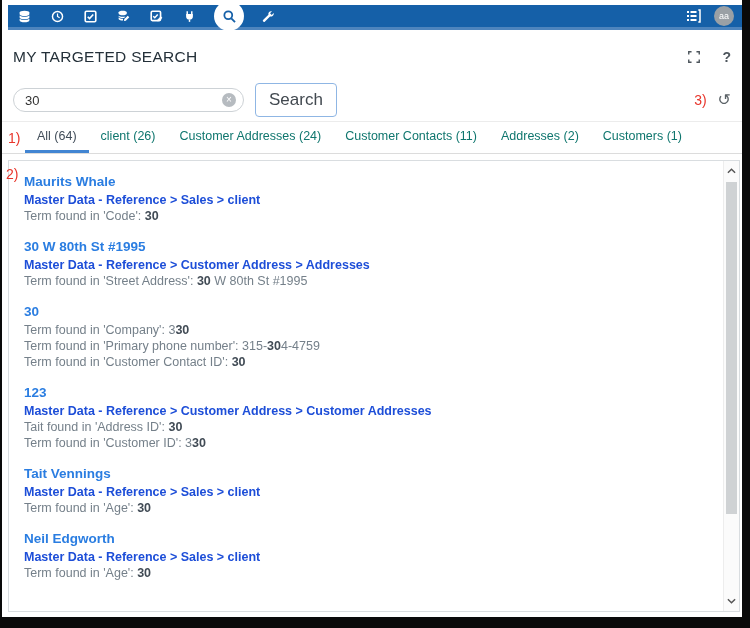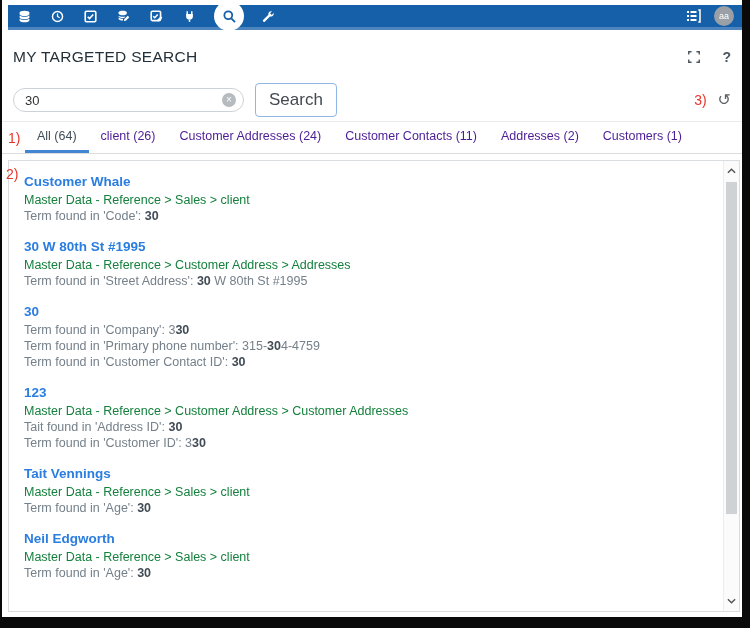--- a/index.html
+++ b/index.html
@@ -49,34 +49,34 @@
   .search-btn { margin-left:11px; height:34px; padding:0 13px; border:1px solid #8fb6e4; border-radius:4px;
                 background:#fff; font-size:17px; color:#424950; cursor:pointer;
                 font-family:"Liberation Sans", sans-serif; }
   .search-right { margin-left:auto; display:flex; align-items:center; gap:11px; }
   .annotation { color:var(--annotation-red,#e8352b); font-size:14px; font-weight:400; }
   .history-btn { font-size:16px; color:#5a6166; cursor:pointer; line-height:1; }
 
   
   .tabs-section { position:absolute; left:0; top:122px; width:740px; height:32px; border-bottom:1px solid #dcdcdc;
                   display:flex; align-items:flex-end; padding-left:23px; }
-  .tab { padding:0 12px; font-size:12.5px; color:#4c1d95; height:30px; line-height:27px;
+  .tab { padding:0 12px; font-size:12.5px; color:#0f766e; height:30px; line-height:27px;
          border-bottom:3px solid transparent; cursor:pointer; white-space:nowrap; }
   .tab.active { color:#414d59; border-bottom-color:var(--tab-accent,#4285d2); }
   .ann-1 { position:absolute; left:6px; top:130px; z-index:3; }
   .ann-2 { position:absolute; left:4px; top:166px; z-index:3; }
 
   
   .results-panel { position:absolute; left:6px; top:160px; width:732px; height:452px;
                    border:1px solid #d9dde0; background:#fff; overflow:hidden; }
   .results-content { position:absolute; left:0; top:0; right:16px; bottom:0; padding:11px 0 0 15px; overflow:hidden; }
   .result-item { margin-bottom:13px; }
   .result-title { display:inline-block; font-size:13.5px; font-weight:700; color:var(--link-blue,#2a7de1);
                   text-decoration:none; cursor:pointer; margin-bottom:3px; }
-  .result-path { font-size:12.5px; font-weight:400; color:#15803d; line-height:16px; }
+  .result-path { font-size:12.5px; font-weight:700; color:#1d4ed8; line-height:16px; }
   .term-line { font-size:12.5px; font-weight:400; color:#75808a; line-height:16px; }
   .term-line b { font-weight:700; color:#414b55; }
 
   
   .scrollbar { position:absolute; right:0; top:0; width:16px; height:100%; background:#fbfbfb; border-left:1px solid #ededed; }
   .sb-btn { position:absolute; left:0; width:100%; height:14px; display:flex; align-items:center; justify-content:center; cursor:pointer; }
   .sb-up { top:3px; } .sb-down { bottom:3px; }
   .sb-btn svg { width:9px; height:6px; display:block; }
   .sb-thumb { position:absolute; left:2px; top:21px; width:11px; height:332px; background:#cfd2d4; cursor:grab; }
 </style>
@@ -210,21 +210,21 @@
       <div class="tab">
         <span>Customers (1)</span>
       </div>
     </div>
 
   <span class="annotation ann-2">2)</span>
   <div class="results-panel">
     <div class="results-content">
 
         <div class="result-item">
-          <a class="result-title">Customer Whale</a>
+          <a class="result-title">Maurits Whale</a>
           <div class="result-path">Master Data - Reference &gt; Sales &gt; client</div>
           <div>
 
               <div class="term-line"><span>Term found in 'Code': </span><b>30</b><span></span></div>
             </div>
         </div>
 
         <div class="result-item">
           <a class="result-title">30 W 80th St #1995</a>
           <div class="result-path">Master Data - Reference &gt; Customer Address &gt; Addresses</div>

